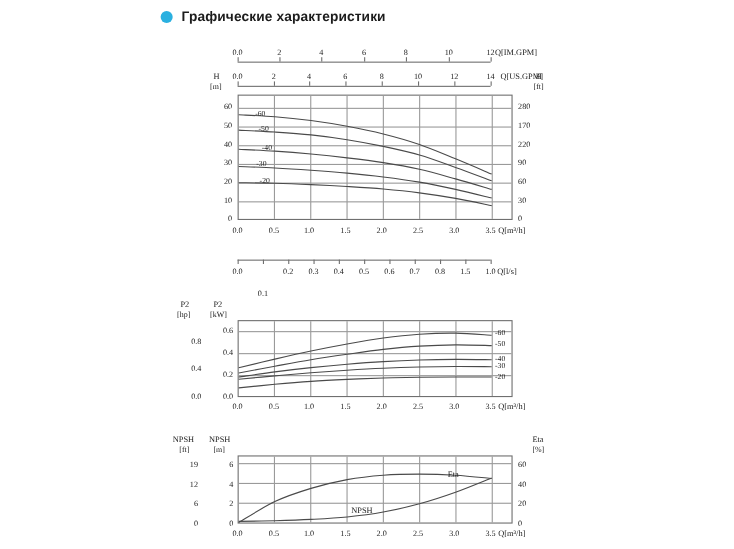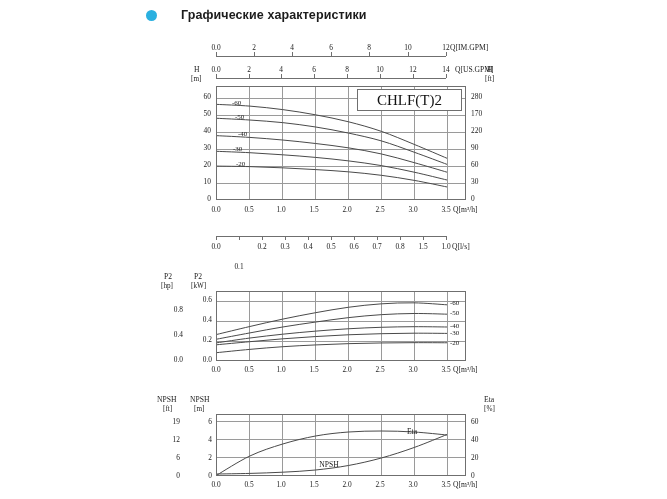--- a/index.html
+++ b/index.html
@@ -9,21 +9,21 @@
     font-family:"Liberation Serif", serif;
     color:#1a1a1a;
     overflow:hidden;
     position:relative;
   }
   .page{position:absolute;inset:0;}
 
   
   .header{
     position:absolute;left:146px;top:8px;
-    display:flex;align-items:center;gap:24px;
+    display:flex;align-items:center;gap:8px;
   }
   .bullet{
     width:11px;height:11px;border-radius:50%;
     background:#2ab0e0;flex:0 0 auto;
   }
   .header-title{
     font-family:"Liberation Sans", sans-serif;
     font-size:12.5px;font-weight:bold;color:#1c1c1c;
     letter-spacing:.1px;white-space:nowrap;
   }
@@ -159,23 +159,20 @@
         <path d="M0.00,64.32 C5.48,64.55 21.90,65.13 32.86,65.71 C43.81,66.29 54.76,67.02 65.71,67.80 C76.67,68.58 87.62,69.39 98.57,70.41 C109.52,71.42 120.48,72.52 131.43,73.88 C142.38,75.25 153.33,76.70 164.29,78.58 C175.24,80.46 186.19,82.78 197.14,85.18 C208.10,87.59 224.52,91.70 230.00,93.01"></path>
         <path d="M0.00,79.10 C5.48,79.19 21.90,79.33 32.86,79.62 C43.81,79.91 54.76,80.35 65.71,80.84 C76.67,81.33 87.62,81.91 98.57,82.58 C109.52,83.24 120.48,83.88 131.43,84.84 C142.38,85.79 153.33,86.89 164.29,88.31 C175.24,89.73 186.19,91.41 197.14,93.36 C208.10,95.30 224.52,98.86 230.00,99.96"></path>
       </svg>
 
       <div class="curve-label" style="left:15px;top:16px;">-60</div>
       <div class="curve-label" style="left:18px;top:30px;">-50</div>
       <div class="curve-label" style="left:21px;top:47px;">-40</div>
       <div class="curve-label" style="left:16px;top:62px;">-30</div>
       <div class="curve-label" style="left:19px;top:77px;">-20</div>
 
-      <div class="model-box" style="left:140px;top:2px;width:105px;height:22px;">
-        <span>CHLF(T)2</span>
-      </div>
     </div>
 
     <div class="lbl lbl-rm" style="left:211px;top:97px;">60</div>
     <div class="lbl lbl-rm" style="left:211px;top:114px;">50</div>
     <div class="lbl lbl-rm" style="left:211px;top:131px;">40</div>
     <div class="lbl lbl-rm" style="left:211px;top:148px;">30</div>
     <div class="lbl lbl-rm" style="left:211px;top:165px;">20</div>
     <div class="lbl lbl-rm" style="left:211px;top:182px;">10</div>
     <div class="lbl lbl-rm" style="left:211px;top:199px;">0</div>
 

